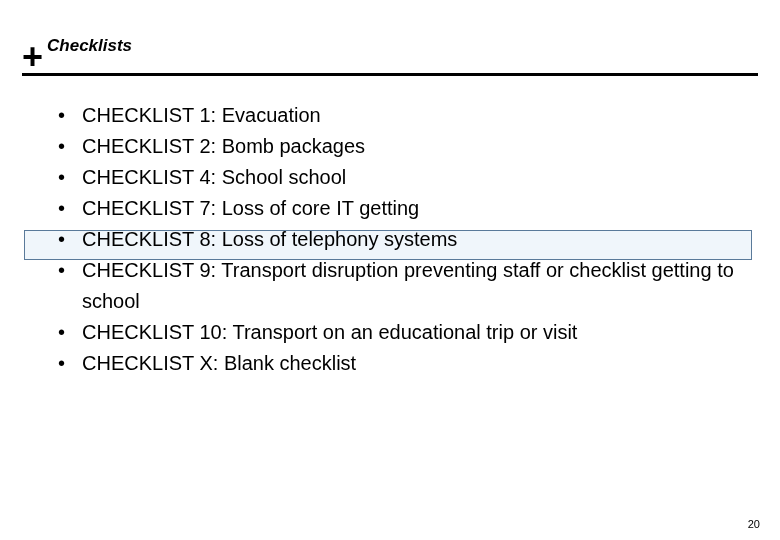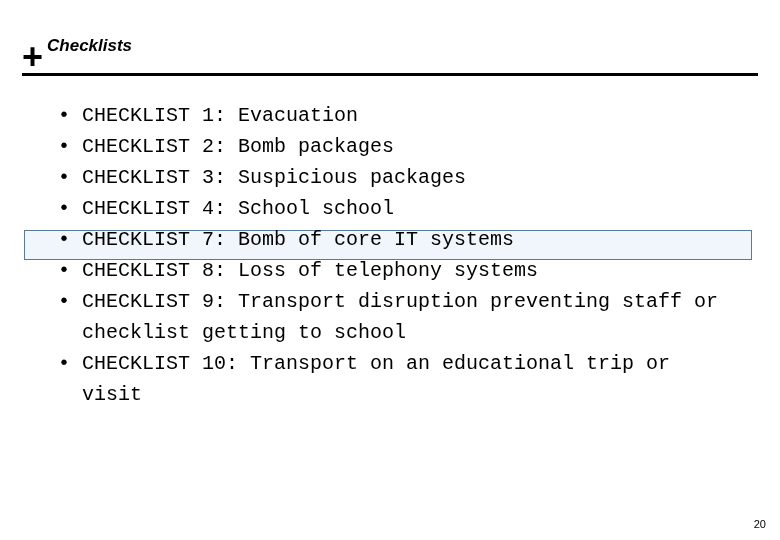--- a/index.html
+++ b/index.html
@@ -53,21 +53,20 @@
     list-style: none;
     margin: 0;
     padding: 0;
   }
   ul.list li {
     position: relative;
     padding-left: 32px;
     font-size: 20px;
     line-height: 1.55;
     color: #000;
-    font-family: Liberation Mono, monospace;
   }
   ul.list li::before {
     content: "•";
     position: absolute;
     left: 8px;
     top: 0;
     font-size: 20px;
   }
   .highlight-box {
     position: absolute;
@@ -76,21 +75,21 @@
     width: 728px;
     height: 30px;
     background: #f0f6fb;
     border: 1px solid #5a7a9a;
     box-sizing: border-box;
     z-index: 0;
   }
   .content, .header { z-index: 1; }
   .page-number {
     position: absolute;
-    right: 14px;
+    right: 20px;
     bottom: 10px;
     font-size: 11px;
     color: #000;
     text-align: center;
   }
 </style>
 </head>
 <body>
 
 <div class="slide">
@@ -101,24 +100,24 @@
     <div class="header-inner">
       <div class="plus">+</div>
       <div class="title">Checklists</div>
     </div>
   </div>
 
   <div class="content">
     <ul class="list">
       <li>CHECKLIST 1: Evacuation</li>
       <li>CHECKLIST 2: Bomb packages</li>
-      <li>CHECKLIST 3: Suspicious packages</li>
       <li>CHECKLIST 4: School school</li>
-      <li>CHECKLIST 7: Bomb of core IT systems</li>
+      <li>CHECKLIST 7: Loss of core IT getting</li>
       <li>CHECKLIST 8: Loss of telephony systems</li>
       <li>CHECKLIST 9: Transport disruption preventing staff or checklist getting to school</li>
       <li>CHECKLIST 10: Transport on an educational trip or visit</li>
+      <li>CHECKLIST X: Blank checklist</li>
     </ul>
   </div>
 
   <div class="page-number">20</div>
 
 </div>
 
 </body></html>

